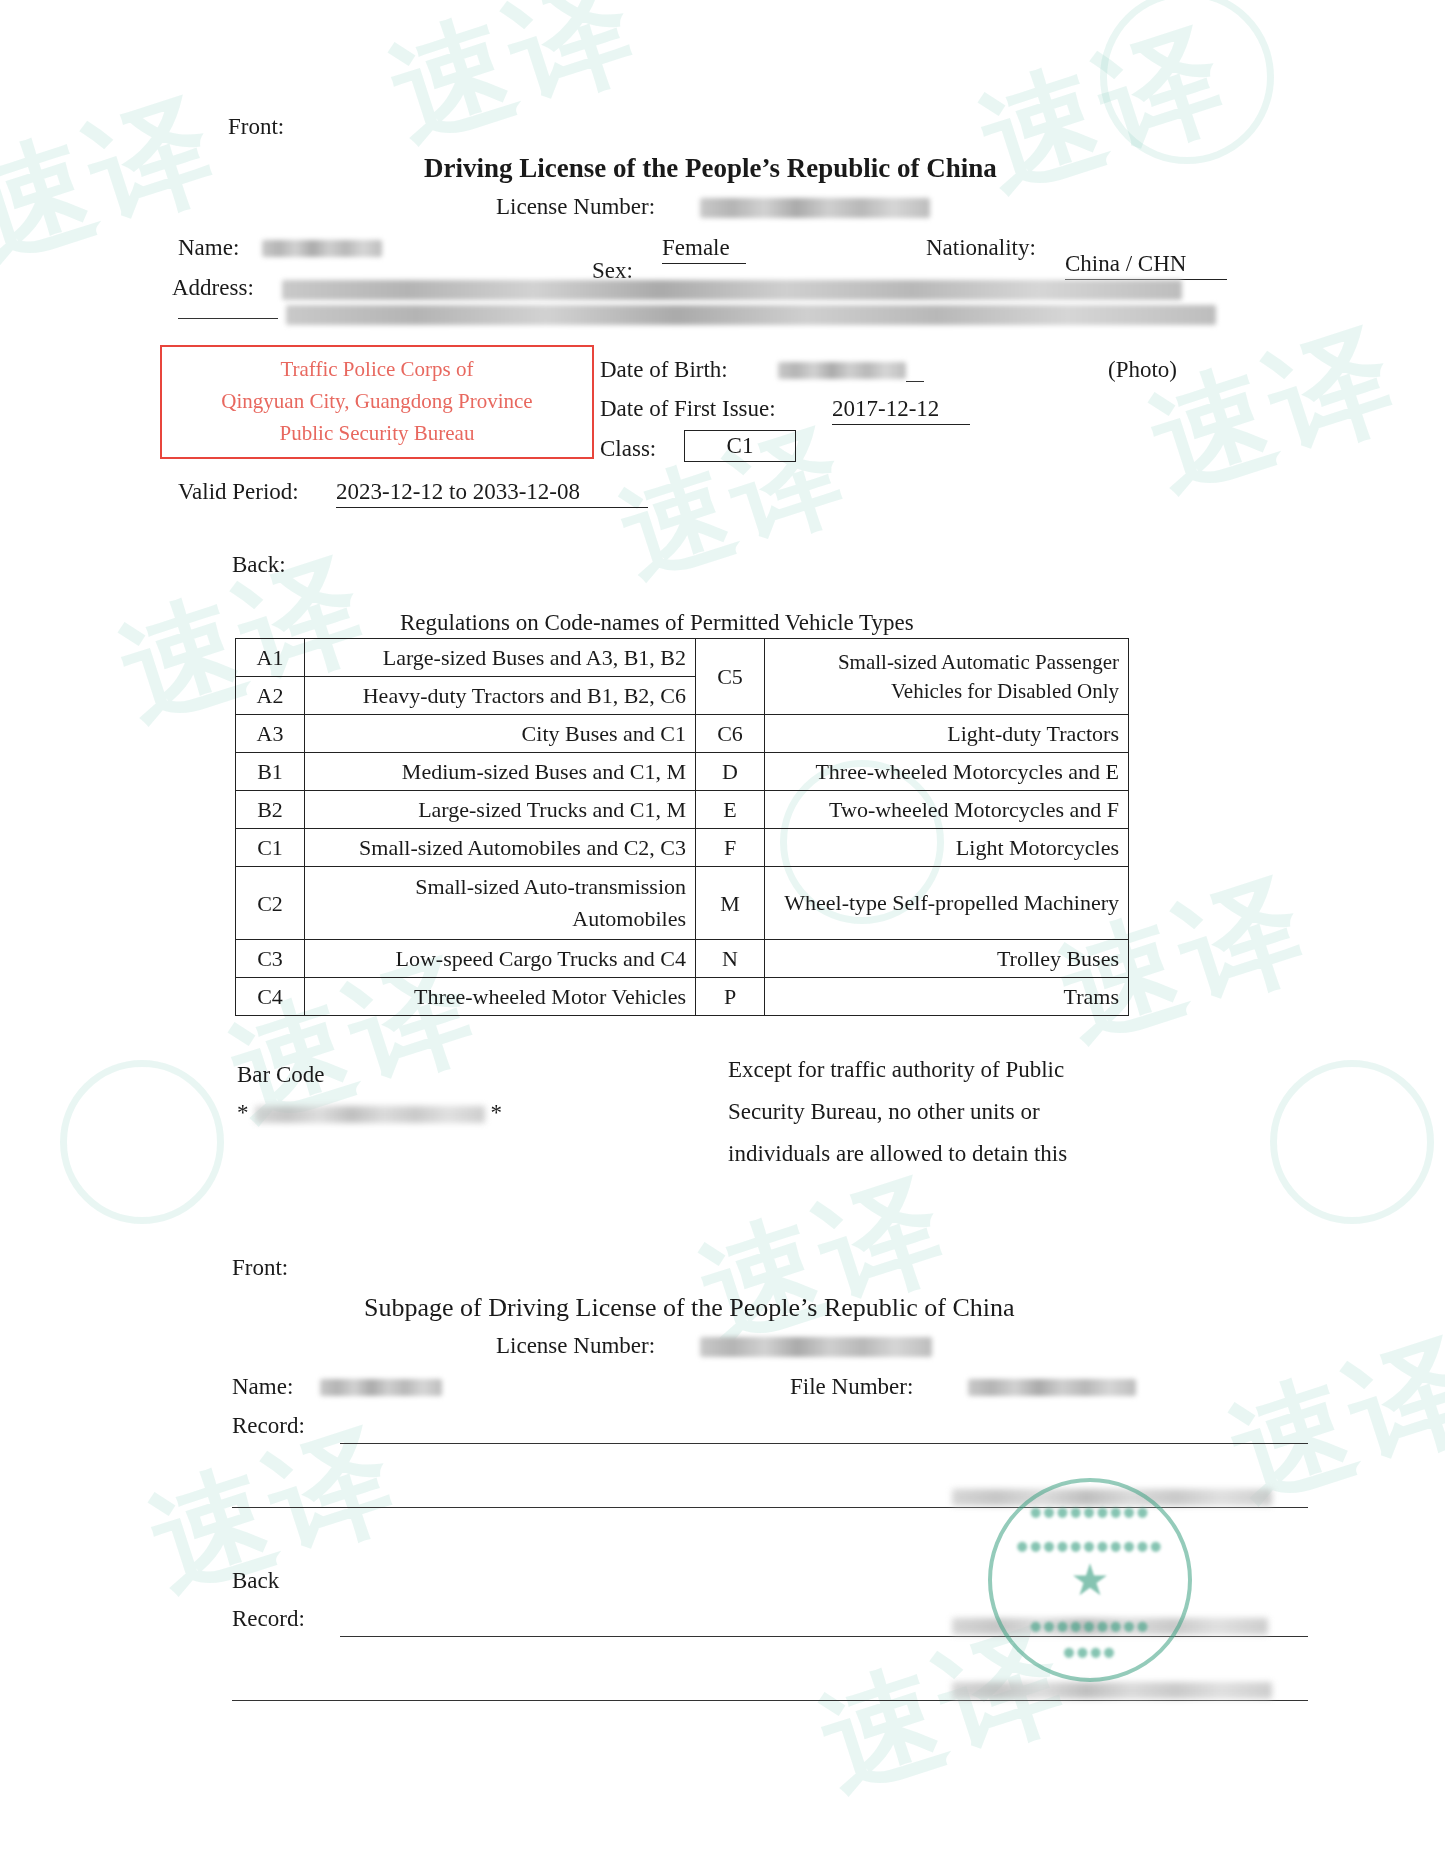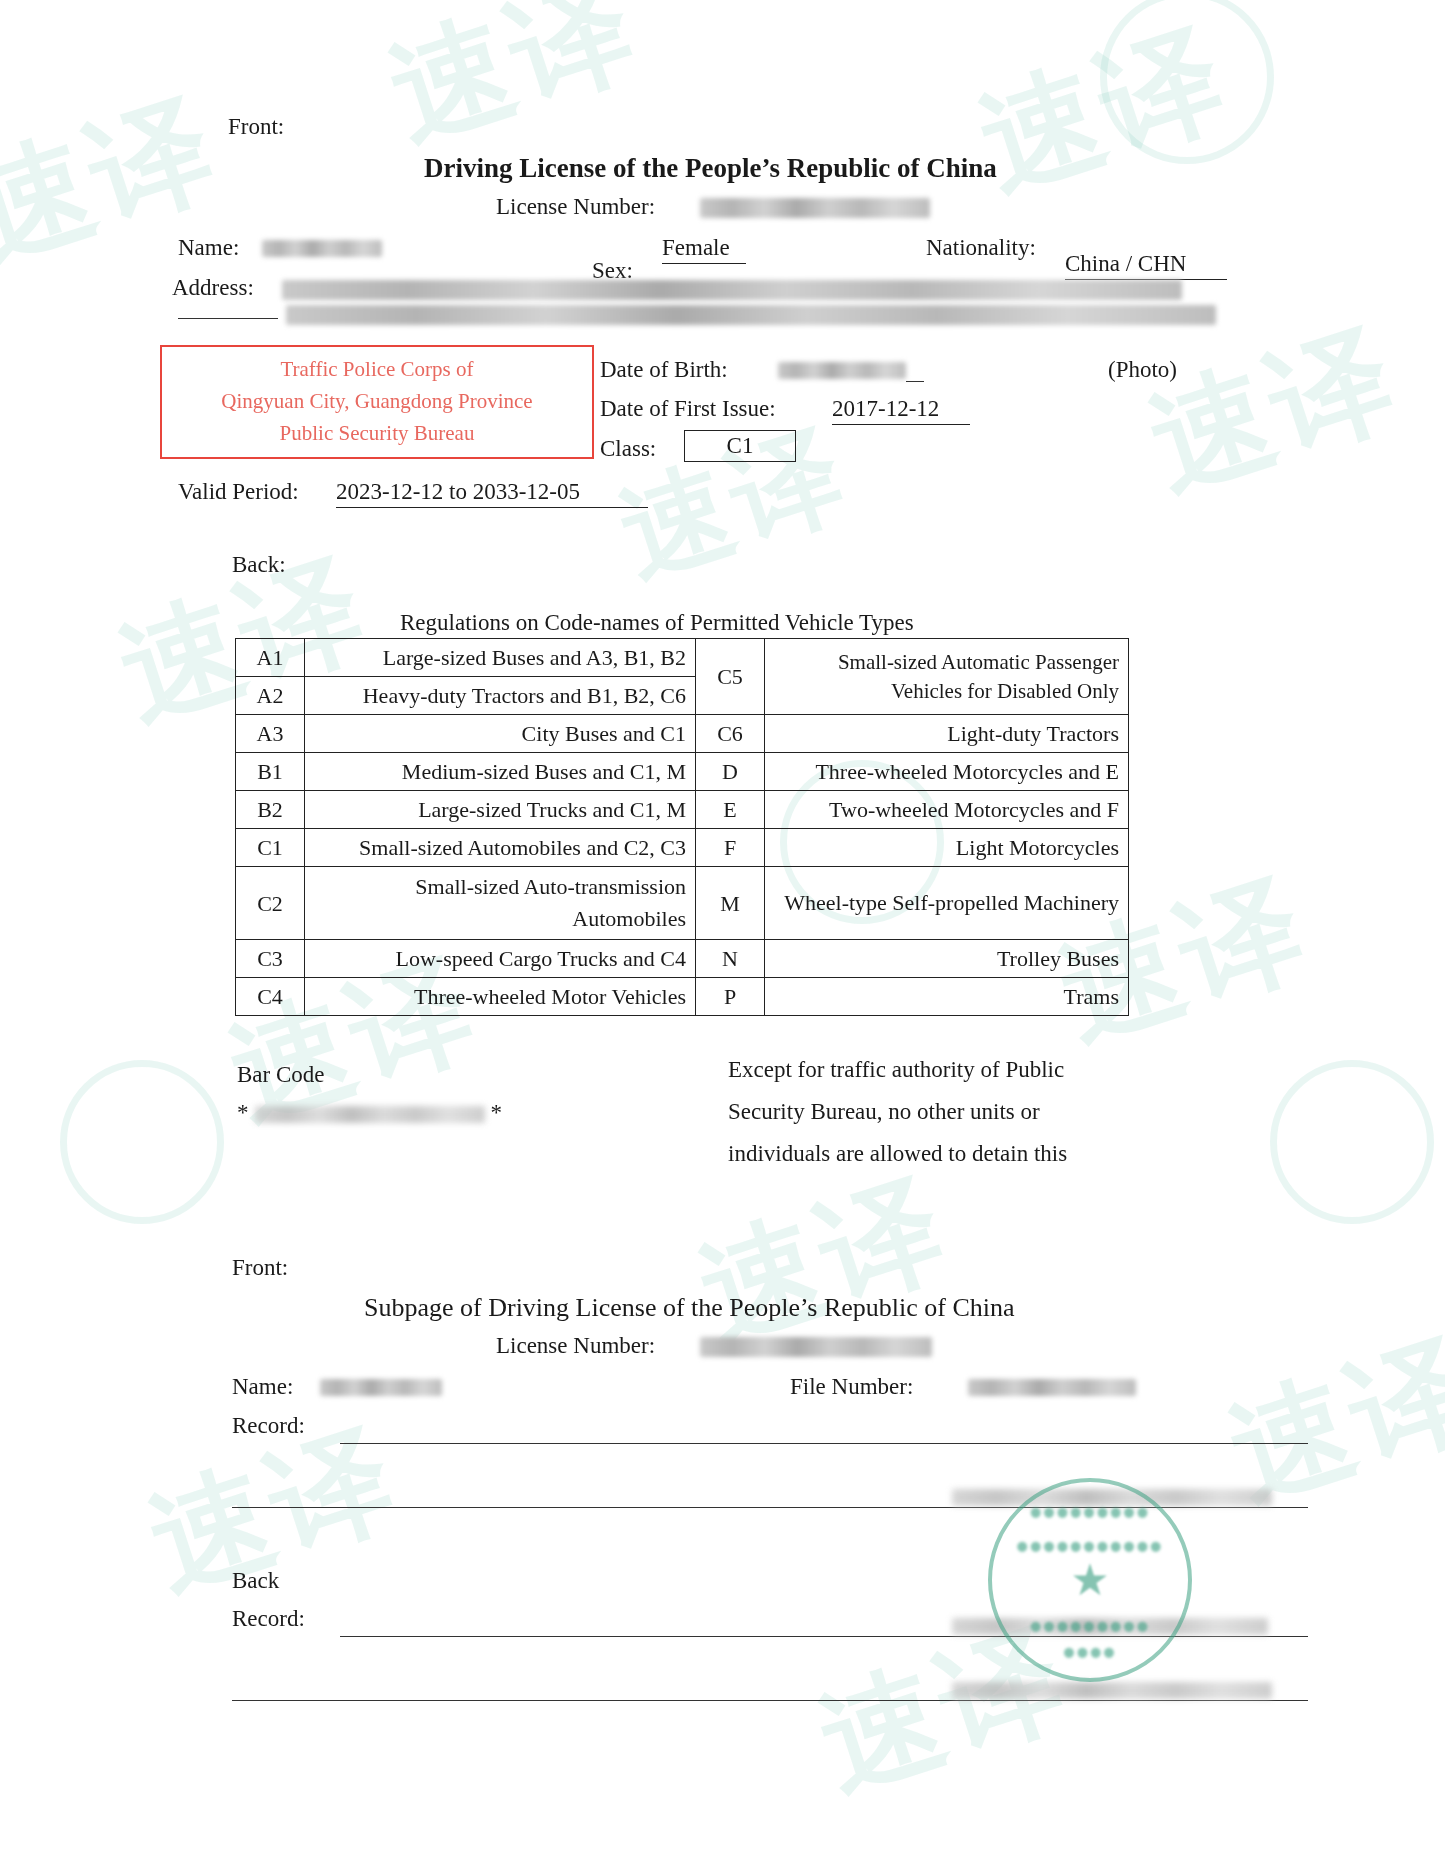--- a/index.html
+++ b/index.html
@@ -208,21 +208,21 @@
 
   <div class="lbl" style="left:1108px; top:355px;">(Photo)</div>
 
   <div class="lbl" style="left:600px; top:394px;">Date of First Issue:</div>
   <div class="lbl ul" style="left:832px; top:394px; width:138px;">2017-12-12</div>
 
   <div class="lbl" style="left:600px; top:434px;">Class:</div>
   <div class="classbox" style="left:684px; top:430px; width:110px;">C1</div>
 
   <div class="lbl" style="left:178px; top:477px;">Valid Period:</div>
-  <div class="lbl ul" style="left:336px; top:477px; width:312px;">2023-12-12 to 2033-12-05</div>
+  <div class="lbl ul" style="left:336px; top:477px; width:312px;">2023-12-12 to 2033-12-08</div>
 
   <div class="lbl" style="left:232px; top:550px;">Back:</div>
 
   <div class="caption" style="left:400px; top:610px;">Regulations on Code-names of Permitted Vehicle Types</div>
 
   <table class="vtable" style="left:235px; top:638px;">
     <tbody>
       <tr>
         <td class="code">A1</td>
         <td class="desc">Large-sized Buses and A3, B1, B2</td>

